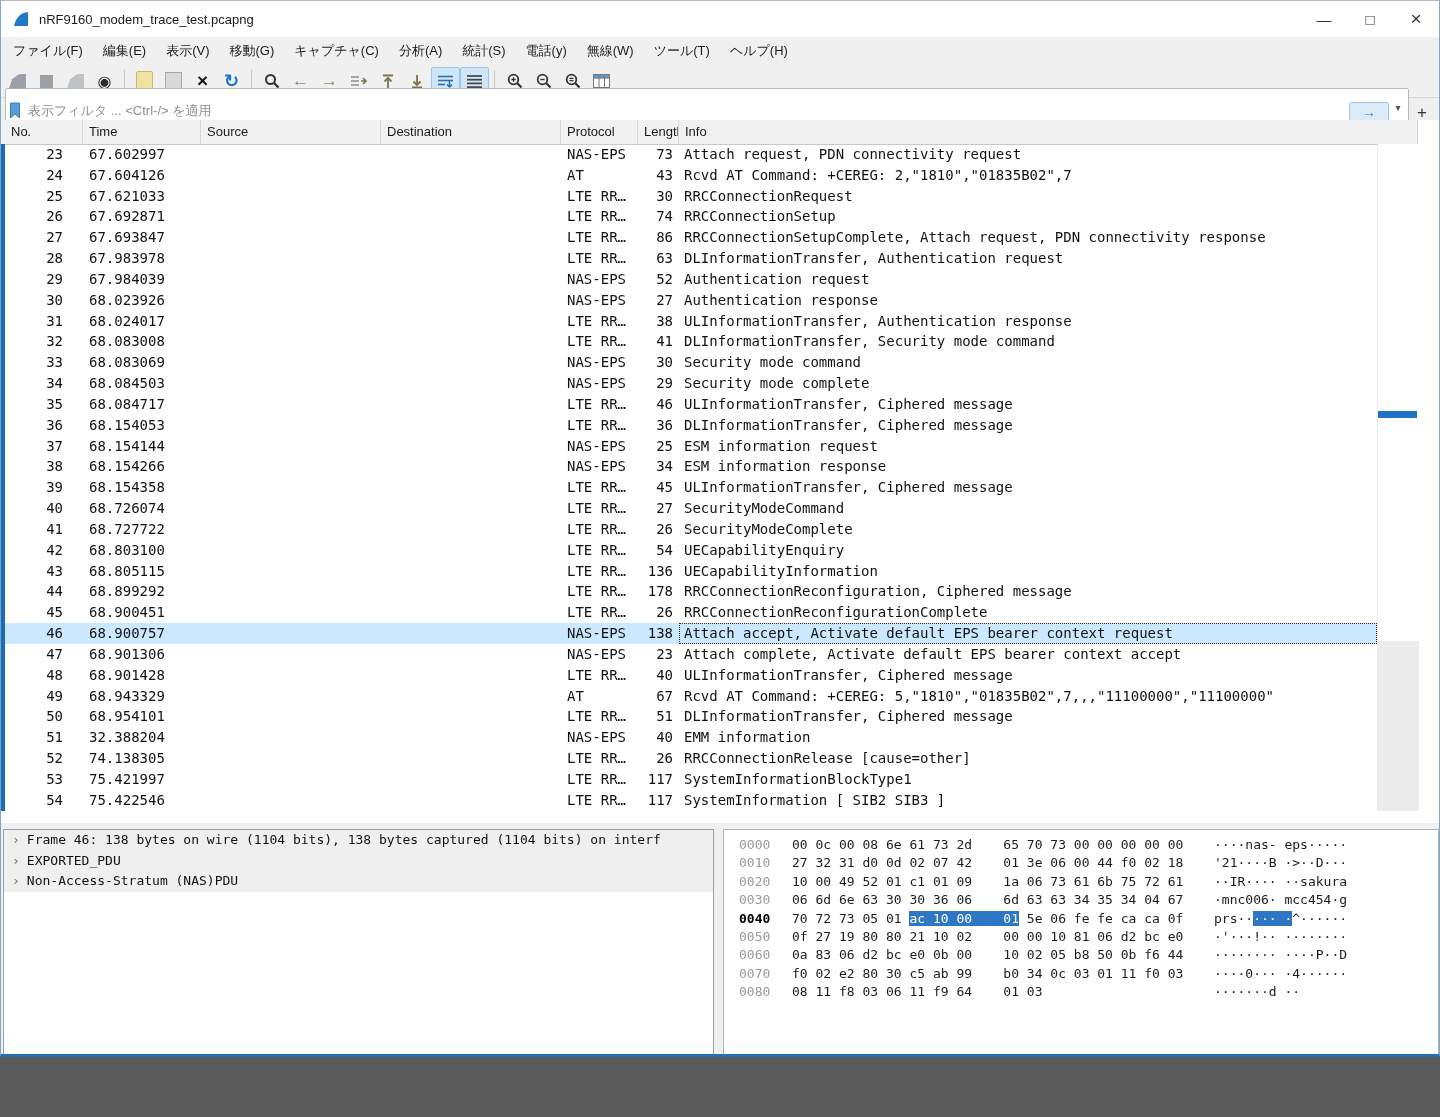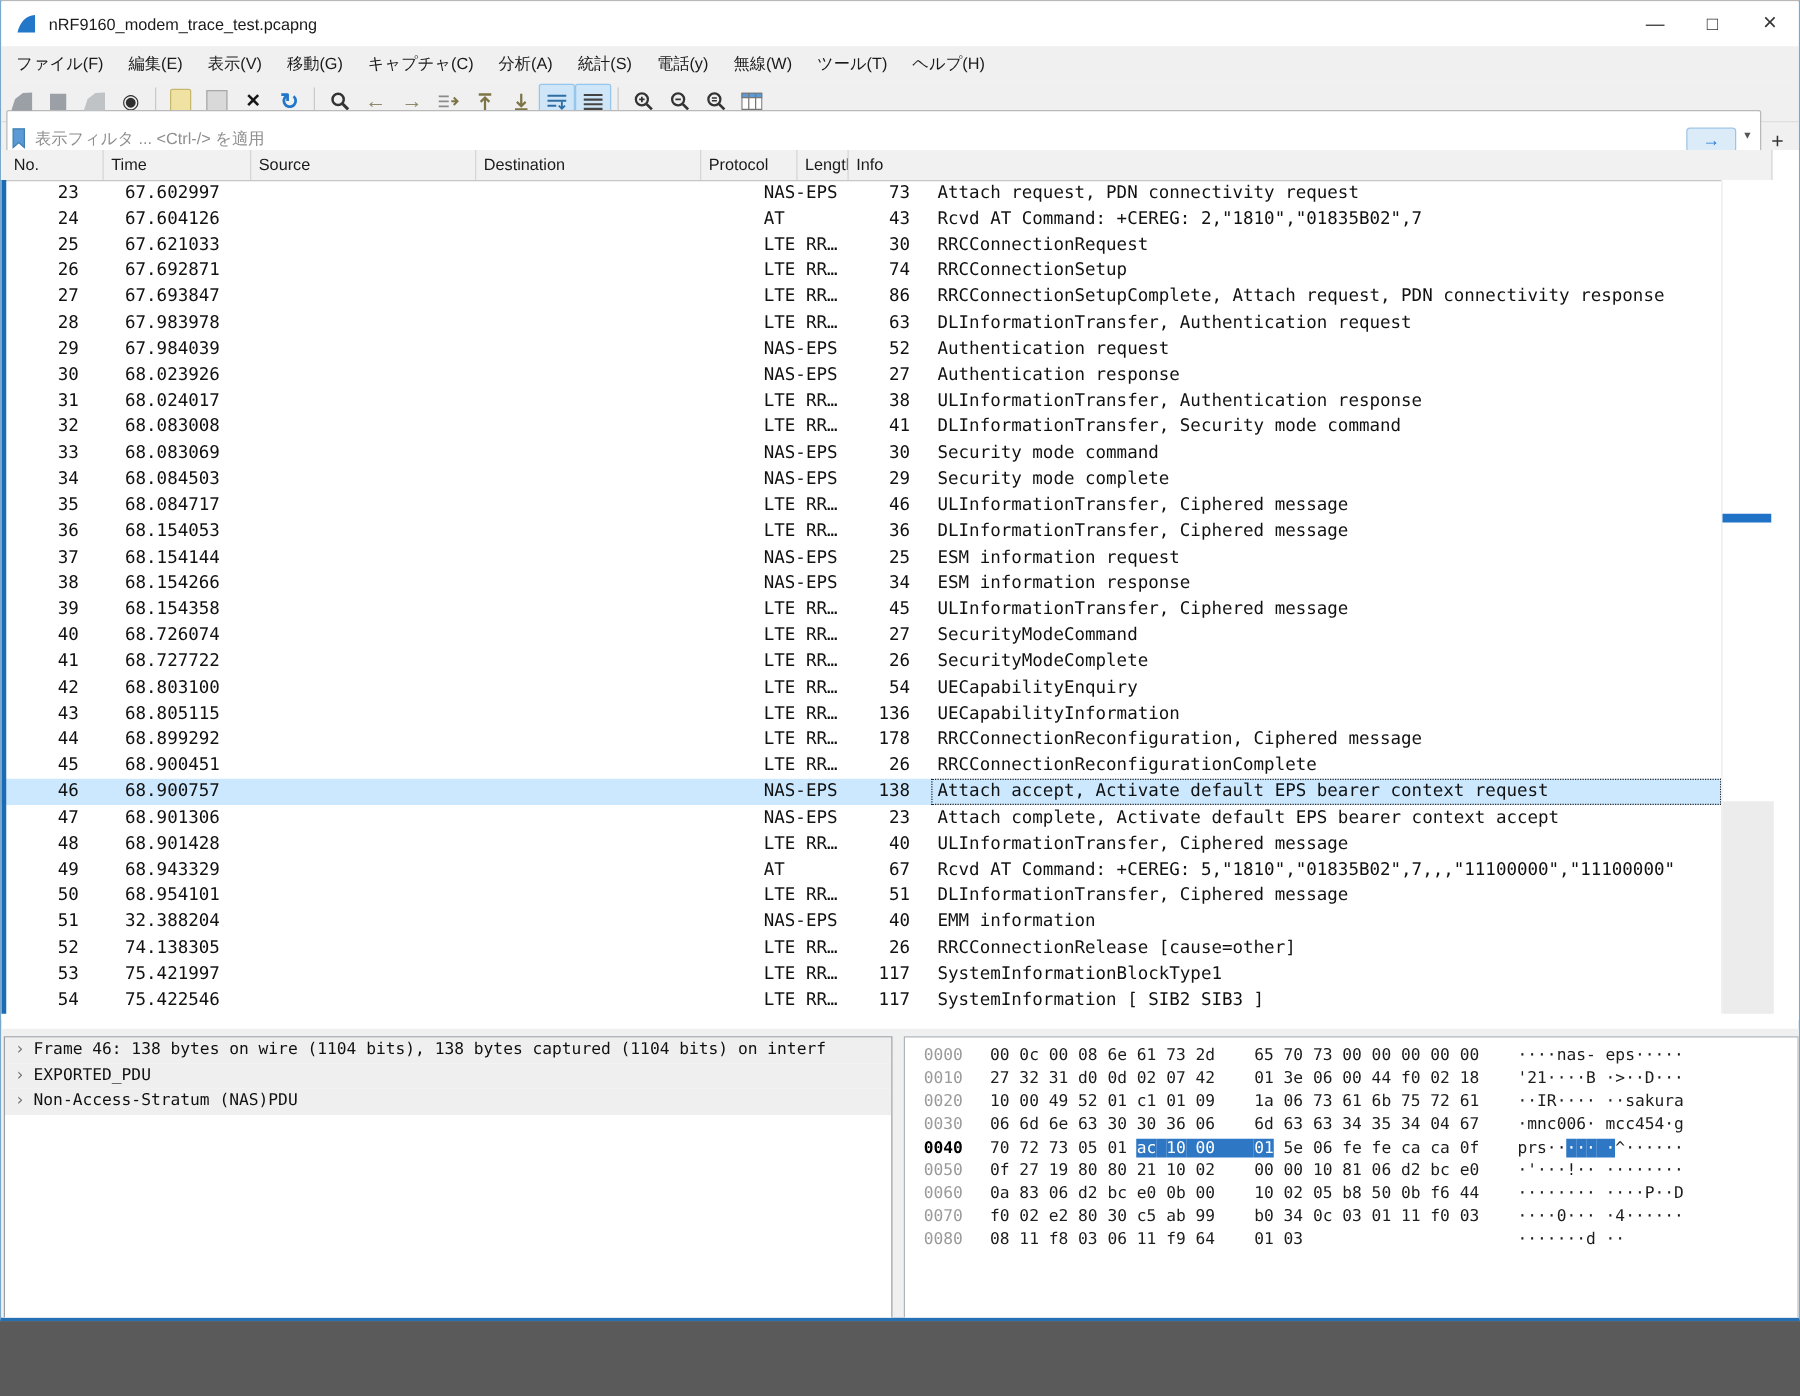--- a/index.html
+++ b/index.html
@@ -36,21 +36,21 @@
   .filter-placeholder{color:#8f8f8f;font-size:13px;margin-left:7px;flex:1;}
   .apply-btn{width:38px;height:18px;background:#dcebf8;border:1px solid #9fc4e8;border-radius:3px;display:flex;align-items:center;justify-content:center;color:#2b7bd0;font-weight:bold;font-size:14px;margin-right:2px;}
   .caret-btn{width:14px;text-align:center;color:#555;font-size:10px;}
   .plus-btn{width:26px;text-align:center;font-size:17px;color:#333;}
   
   .packetlist{position:absolute;top:119px;left:0;width:1440px;height:696px;background:#fff;padding-left:23px;}
   .pl-header{position:absolute;top:0;left:0;width:1417px;height:24px;display:grid;background:#f1f1f1;border-bottom:1px solid #c8c8c8;font-size:13px;color:#1a1a1a;}
   .hcell{border-right:1px solid #d6d6d6;padding:4px 0 0 6px;overflow:hidden;white-space:nowrap;}
   .hcell:first-child{padding-left:10px;}
   .pl-body{position:absolute;top:24px;left:0;width:1376px;height:667px;overflow:hidden;font-family:"DejaVu Sans Mono","Liberation Mono",monospace;font-size:14px;color:#111;}
-  .pl-row{display:grid;height:20.84px;line-height:20.8px;white-space:pre;gap:11px;}
+  .pl-row{display:grid;height:20.84px;line-height:20.8px;white-space:pre;}
   .pl-row.selected{background:#cce8ff;}
   .c-no{text-align:right;padding-right:20px;}
   .c-time{padding-left:6px;}
   .c-proto{padding-left:6px;overflow:hidden;}
   .c-len{text-align:right;padding-right:6px;}
   .c-info{padding-left:5px;overflow:hidden;}
   .pl-row.selected .c-info{outline:1px dotted #2b2b2b;outline-offset:-1px;}
   .pl-leftbar{position:absolute;top:24px;left:0;width:4px;height:667px;background:#1c6cb5;}
   .pl-strip{position:absolute;top:24px;left:1376px;width:41px;height:667px;background:#fff;border-left:1px solid #ececec;}
   .strip-gray{position:absolute;left:0;top:497px;width:41px;height:170px;background:#ececec;}

